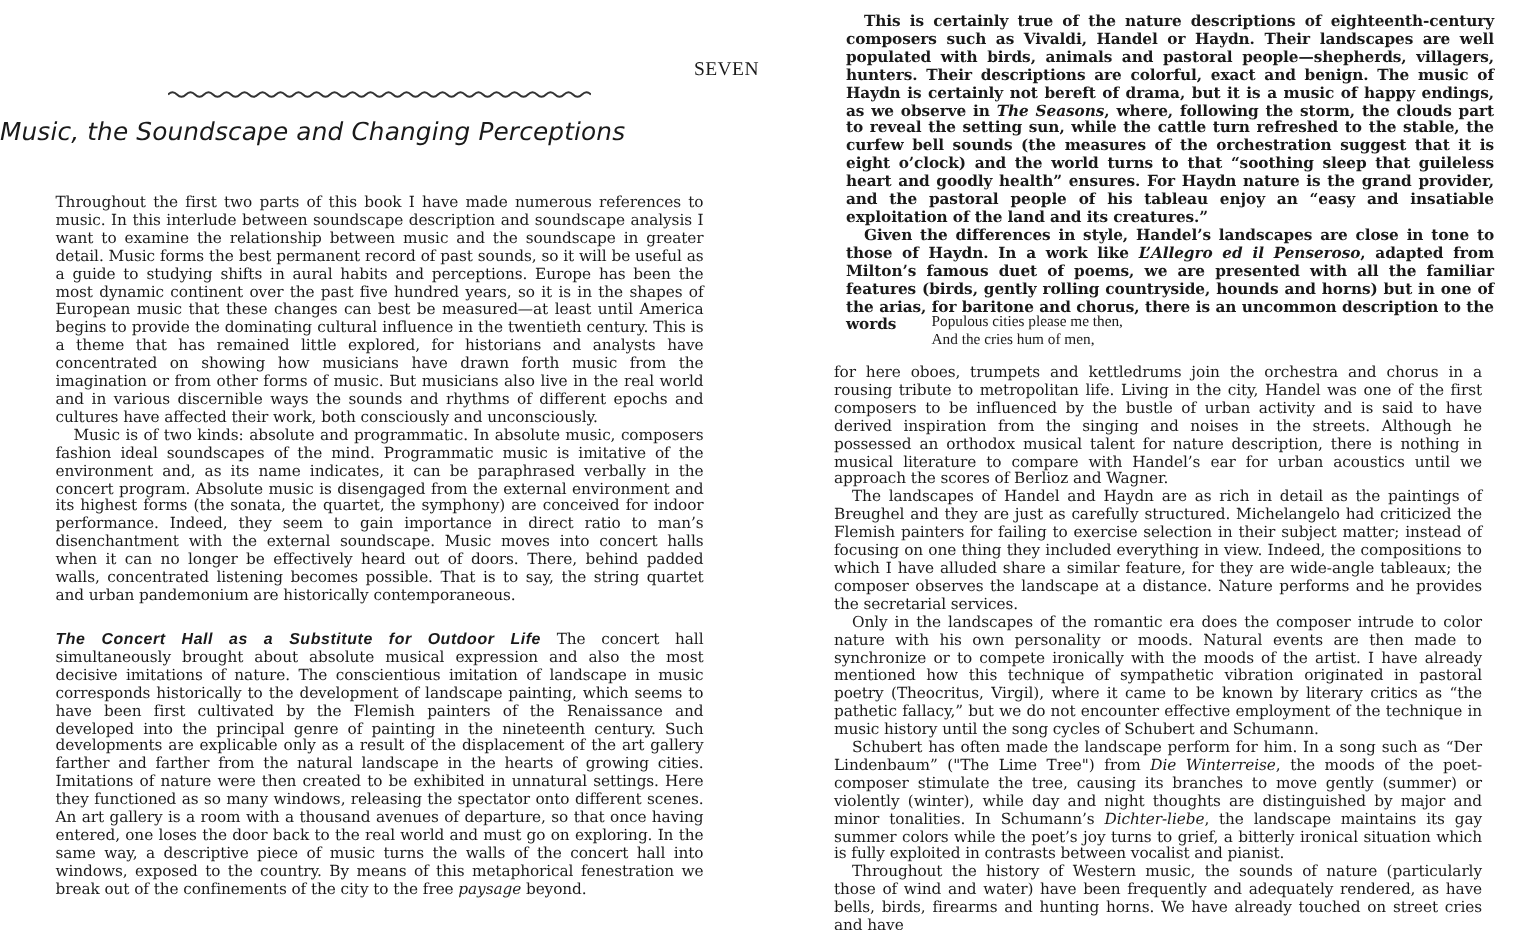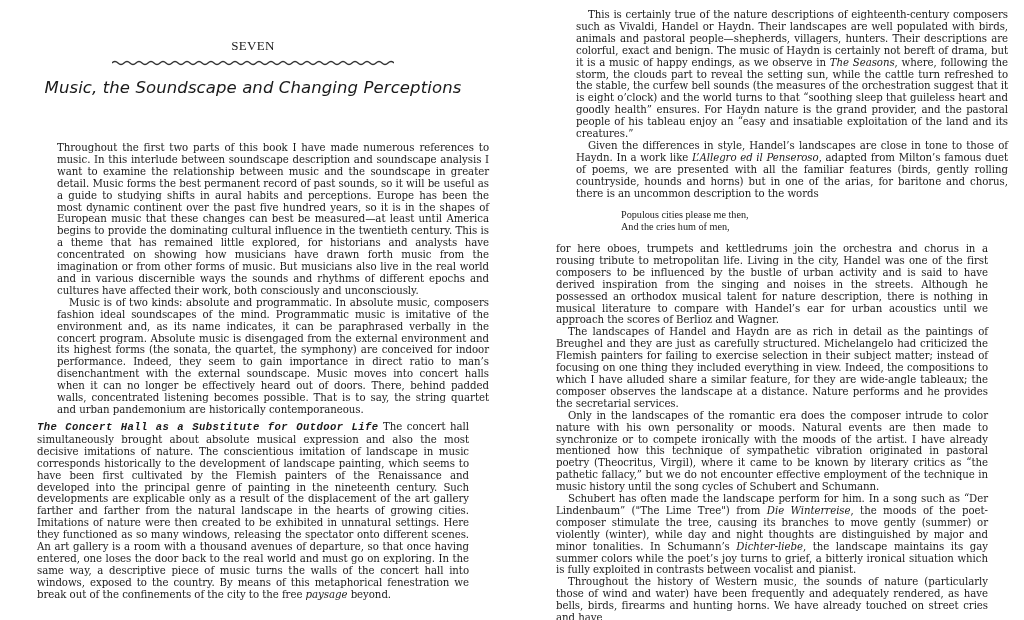--- a/index.html
+++ b/index.html
@@ -27,78 +27,78 @@
     }
     .page-right {
       left: 512px;
       width: 512px;
     }
     .chapter-number {
       position: absolute;
       left: 0;
       width: 506px;
       top: 38px;
-      text-align: center;
+      text-align: right;
       font-family: "Liberation Serif", serif;
       font-size: 13px;
       letter-spacing: 0.3px;
     }
     .ornament {
       position: absolute;
       left: 112px;
       top: 59px;
       width: 282px;
       height: 8px;
     }
     .chapter-title {
       position: absolute;
       left: 0;
       width: 506px;
       top: 78px;
-      text-align: center;
+      text-align: left;
       font-family: "DejaVu Sans", sans-serif;
       font-style: italic;
       font-size: 16.5px;
       letter-spacing: 0.1px;
     }
     .text-block {
       position: absolute;
       font-size: 10.2px;
       line-height: 11.9px;
       text-align: justify;
       letter-spacing: -0.05px;
     }
     .text-block p {
       margin: 0;
     }
     .text-block p.indent {
       text-indent: 12px;
     }
     .left-body {
       left: 37px;
-      top: 142px;
+      top: 130px;
       width: 432px;
-      margin-left: 20px;
     }
     .left-section {
       left: 37px;
       top: 421px;
       width: 432px;
     }
     .section-heading {
-      font-family: Liberation Mono, monospace;
+      font-family: Liberation Sans, sans-serif;
       font-weight: bold;
       font-style: italic;
       font-size: 10.6px;
       letter-spacing: 0.4px;
     }
     .right-body-1 {
-      left: 576px;
+      left: 564px;
       top: 9px;
       width: 432px;
+      font-weight: bold;
     }
     .verse {
       position: absolute;
       left: 621px;
       top: 209px;
       font-size: 10.2px;
       line-height: 12px;
       font-family: Liberation Serif, serif;
     }
     .verse div {

